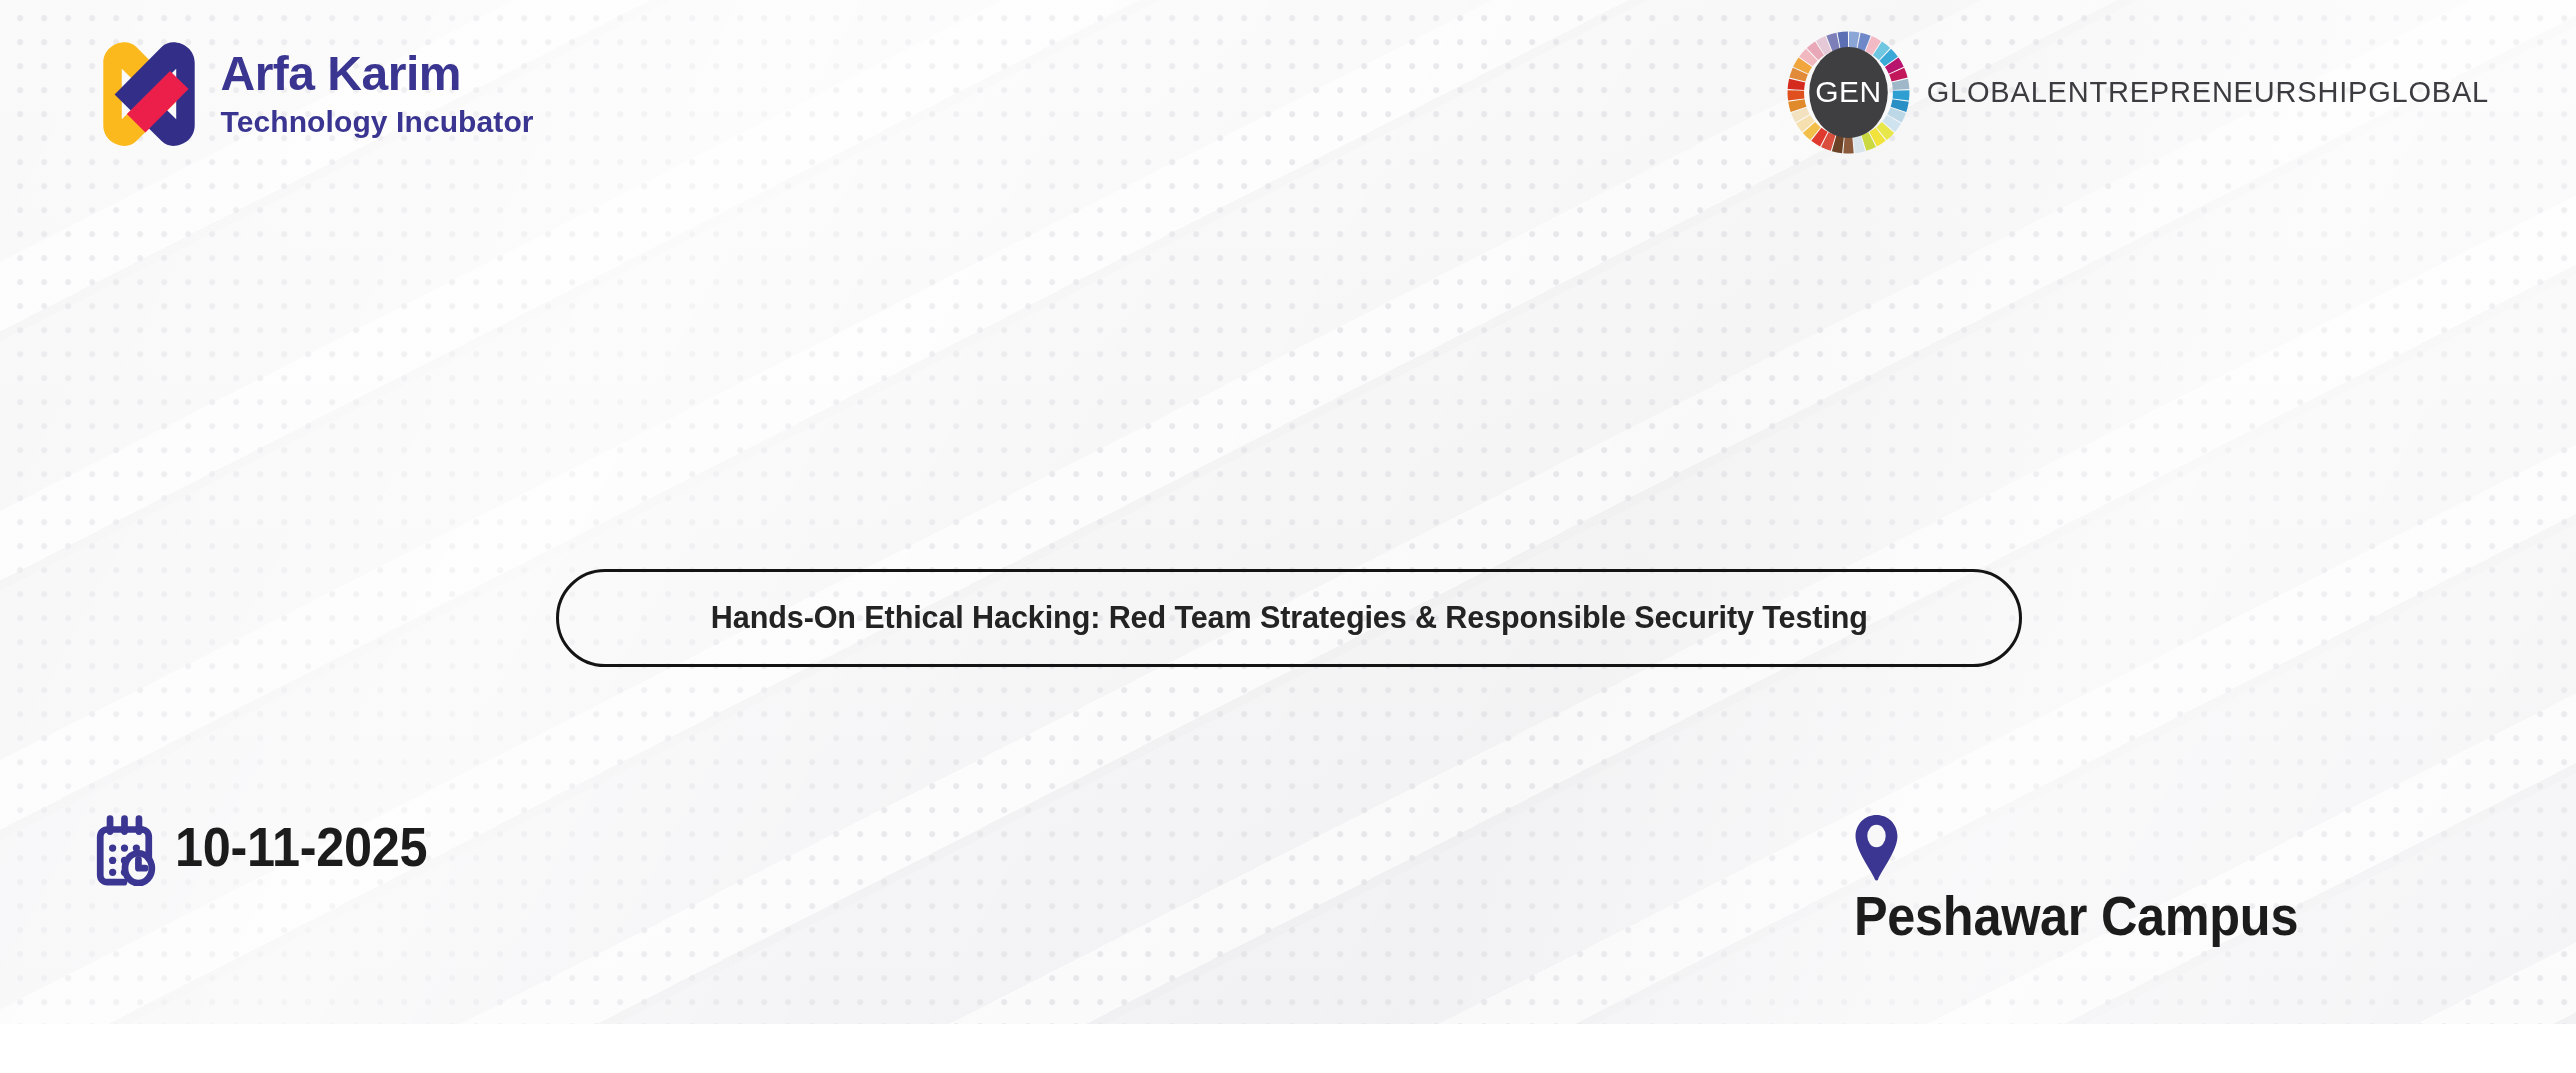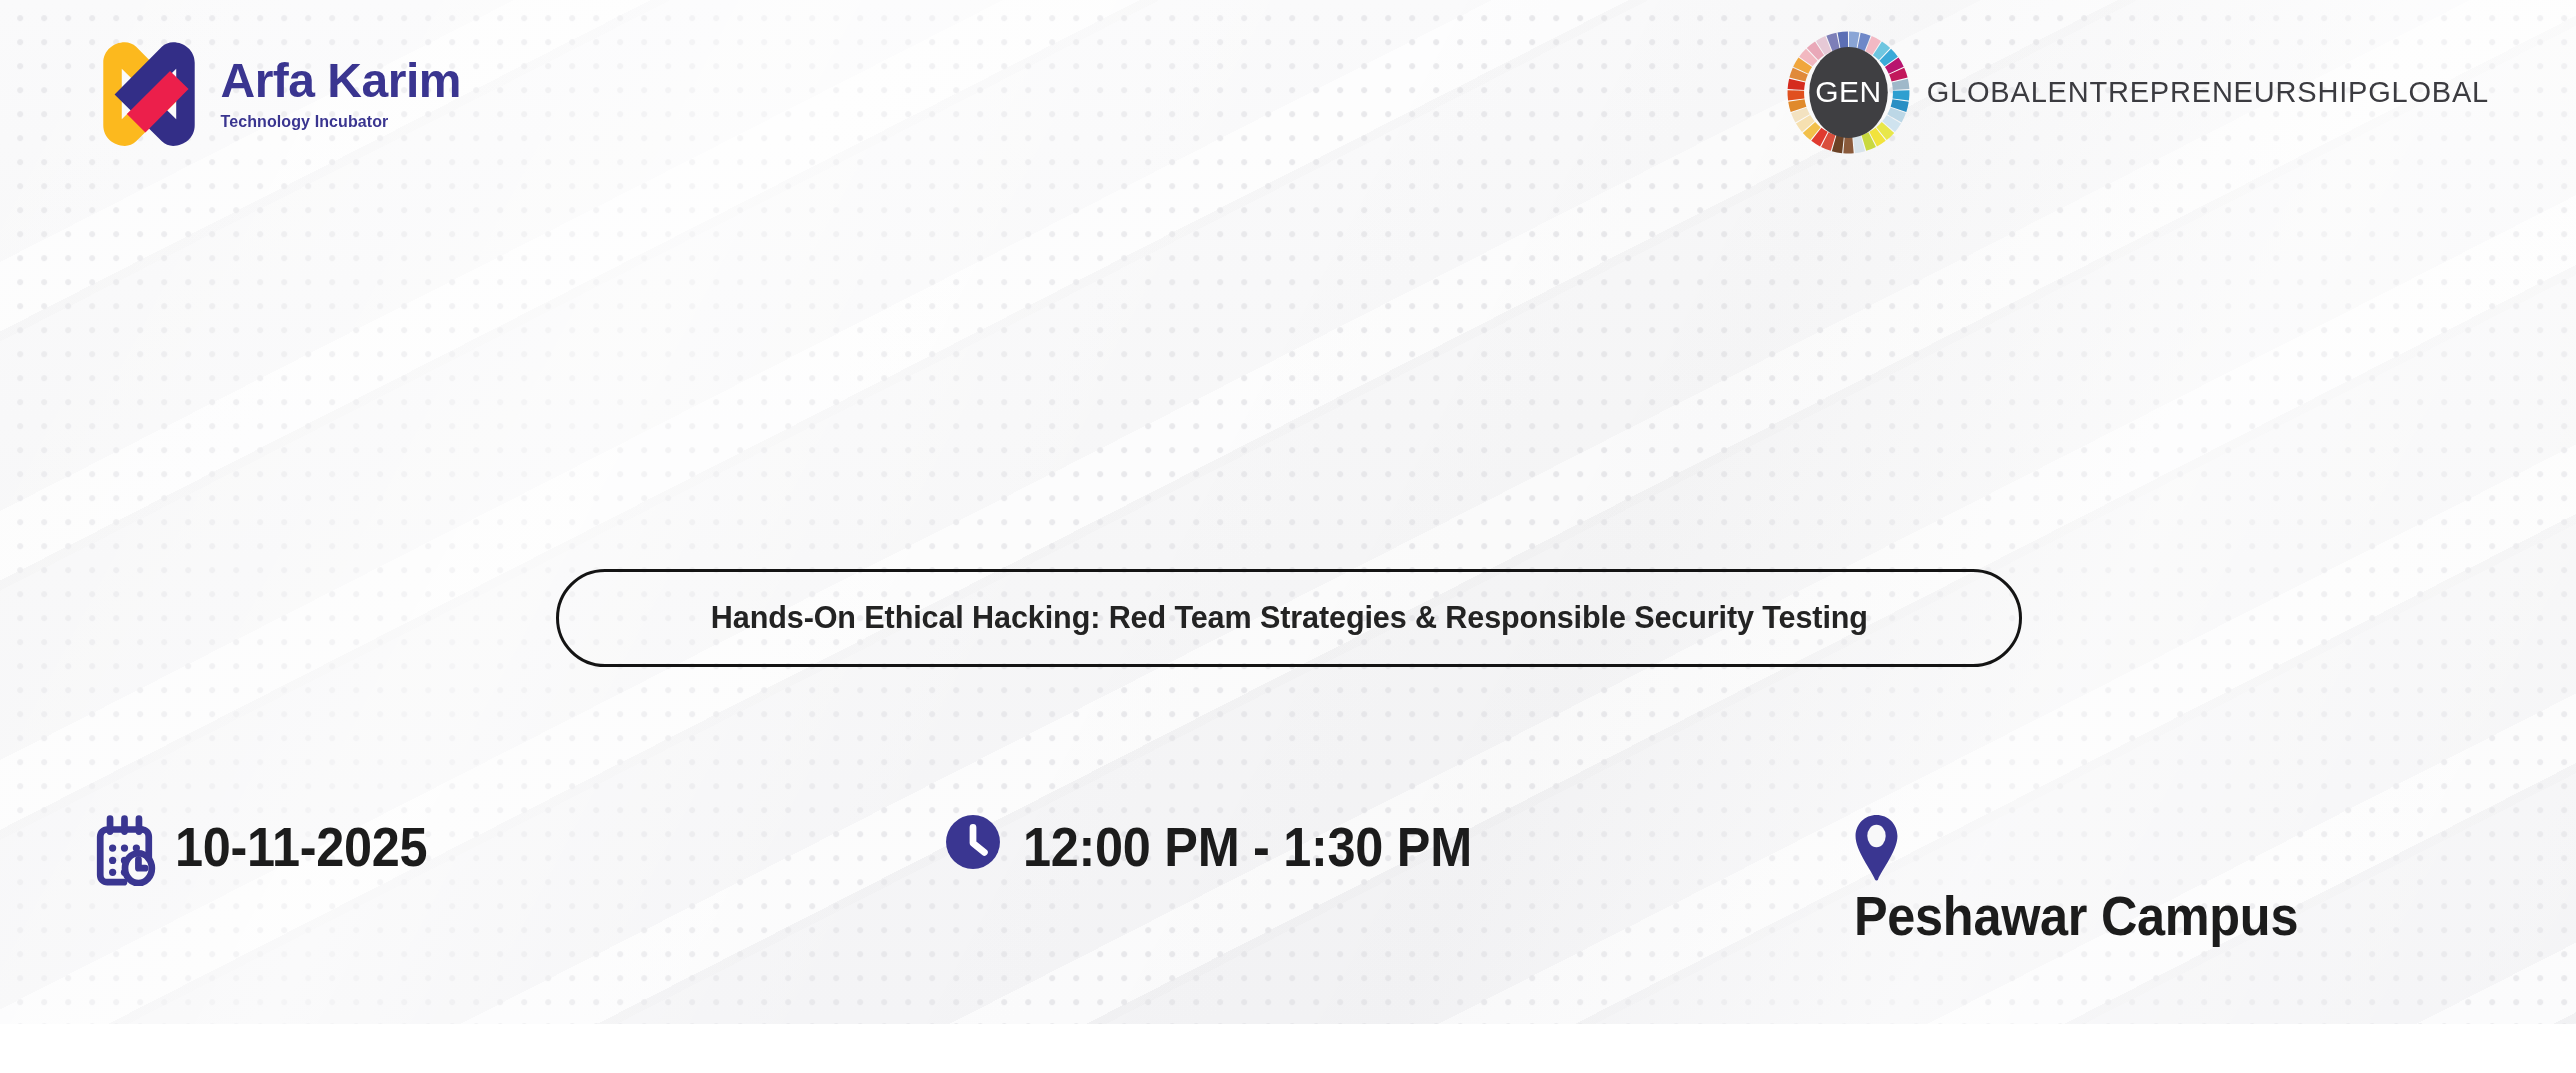--- a/index.html
+++ b/index.html
@@ -77,21 +77,21 @@
   .akl-mark { width: 112px; height: 113px; display: block; }
   .akl-words { display: flex; flex-direction: column; line-height: 1; }
   .akl-title {
     font-size: 48px;
     font-weight: 700;
     color: #3a3590;
     letter-spacing: -0.5px;
     white-space: nowrap;
   }
   .akl-sub {
-    font-size: 16px;
+    font-size: 30px;
     font-weight: 700;
     color: #3a3590;
     margin-top: 8.2px;
     letter-spacing: 0.1px;
     white-space: nowrap;
   }
 
   
   .gen {
     position: absolute;
@@ -304,29 +304,20 @@
             <circle cx="38" cy="113" r="7"></circle>
             <circle cx="61" cy="113" r="7"></circle>
           </g>
           <ellipse cx="88" cy="105" rx="26" ry="29"></ellipse>
           <path d="M88 88 V105 H101"></path>
         </svg>
       </span>
       <span class="info-text">10-11-2025</span>
     </div>
 
-    <div class="info-item time">
-      <span class="info-icon icon-clock">
-        <svg viewBox="0 0 108 108" xmlns="http://www.w3.org/2000/svg">
-          <circle cx="54" cy="54" r="52" fill="#3a3691"></circle>
-          <path d="M54 26 V56 L76 74" fill="none" stroke="#ffffff" stroke-width="13" stroke-linecap="round" stroke-linejoin="round"></path>
-        </svg>
-      </span>
-      <span class="info-text">12:00 PM - 1:30 PM</span>
-    </div>
 
     <div class="info-item place">
       <span class="info-icon icon-pin">
         <svg viewBox="0 0 88 134" xmlns="http://www.w3.org/2000/svg">
           <path d="M44 2 C21 2 3 20 3 43 C3 72 34 110 41 128 C42 131 46 131 47 128
                    C54 110 85 72 85 43 C85 20 67 2 44 2 Z" fill="#3a3691"></path>
           <ellipse cx="44" cy="43" rx="18" ry="22" fill="#f8f8f9"></ellipse>
         </svg>
       </span>
       <span class="info-text">Peshawar Campus</span>

